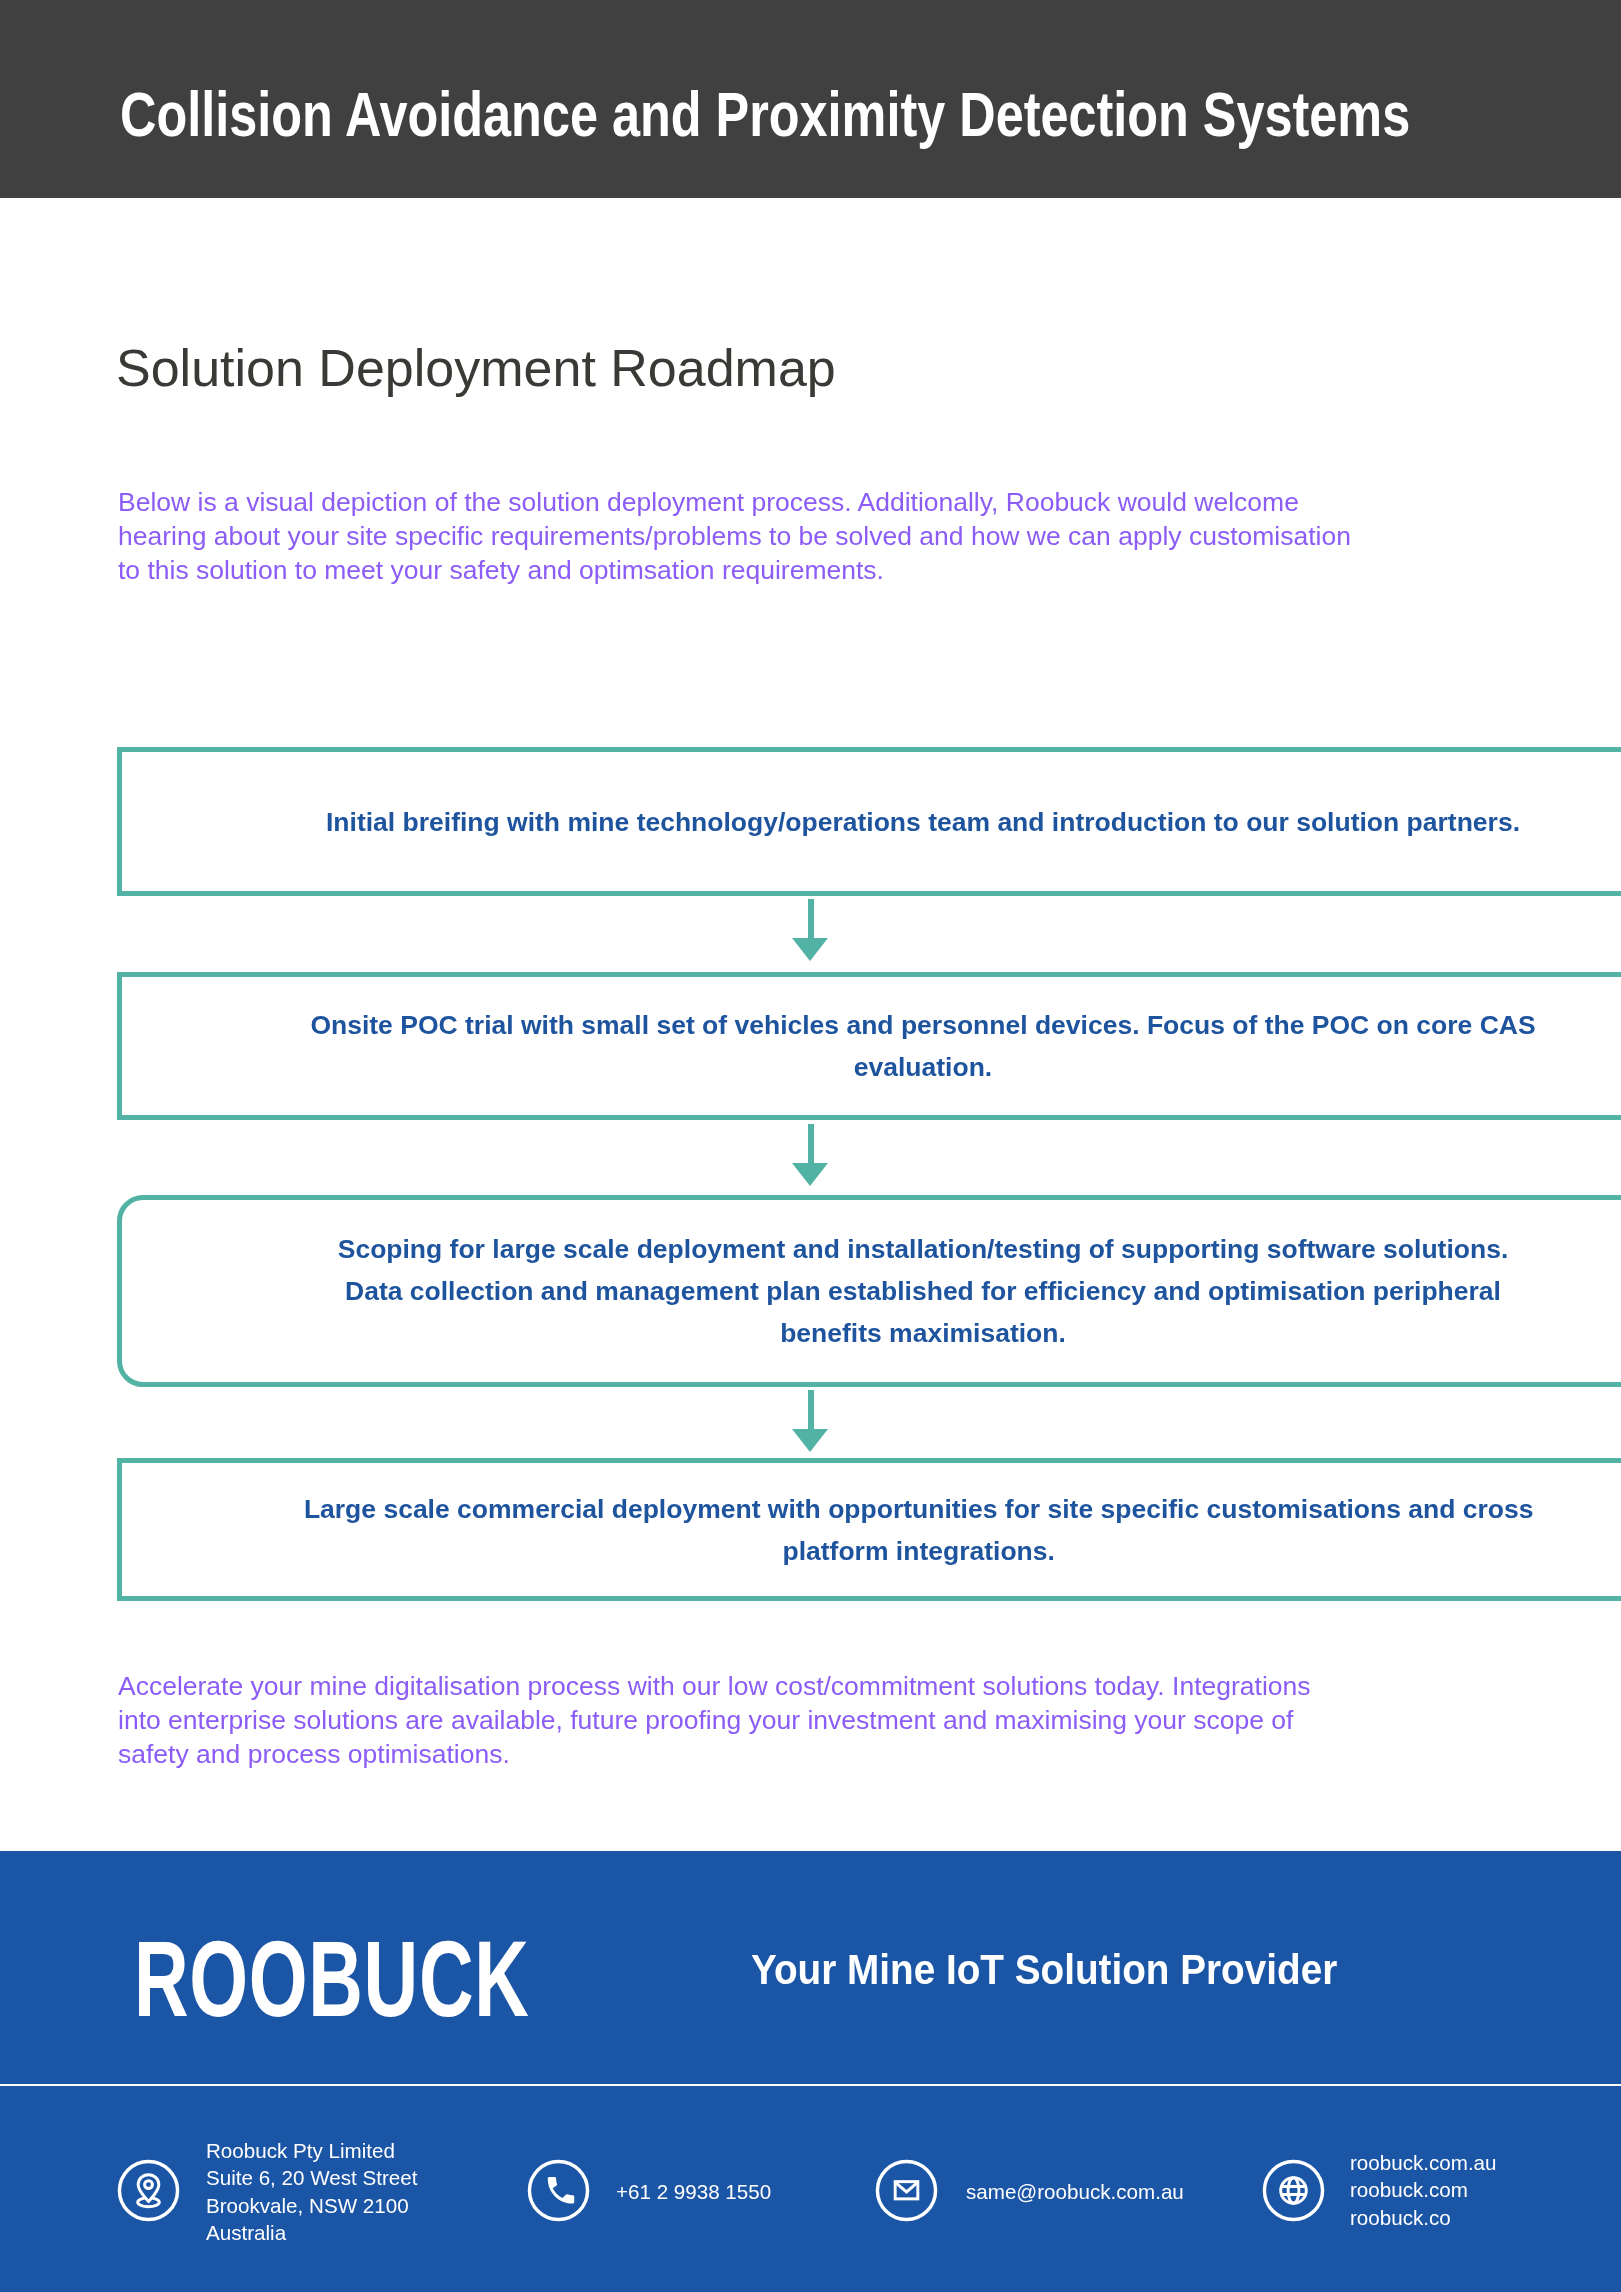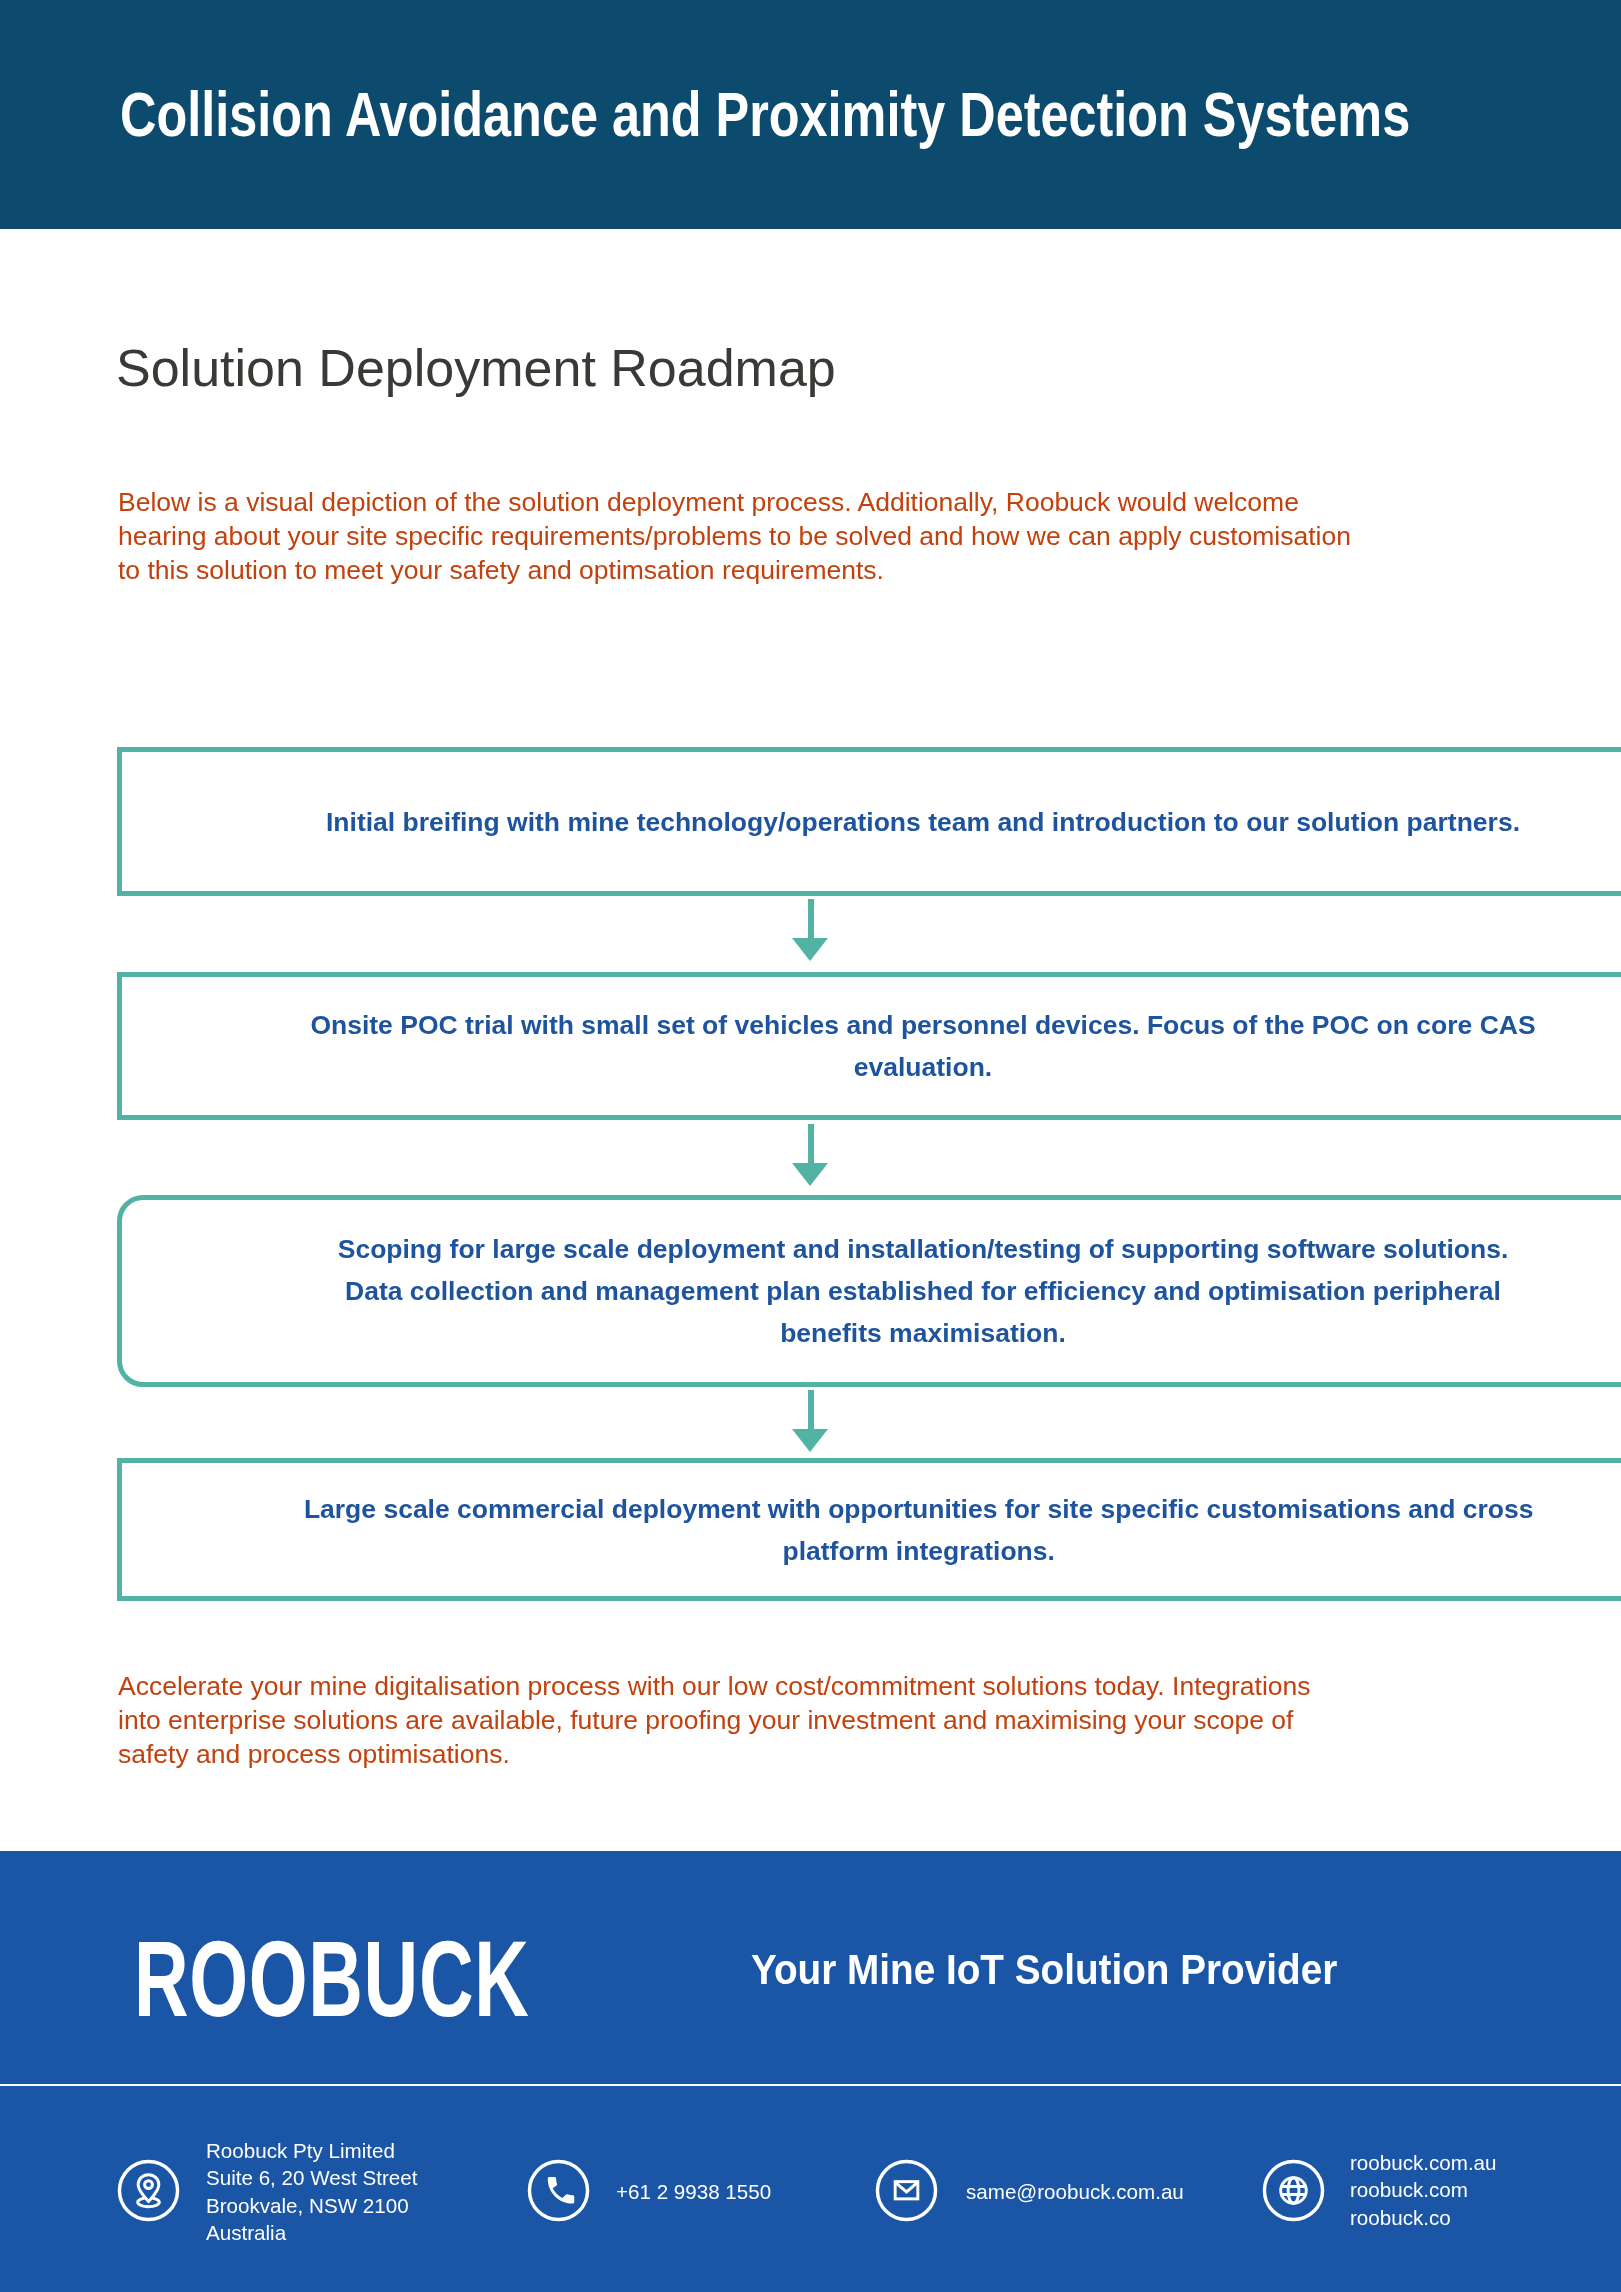--- a/index.html
+++ b/index.html
@@ -9,42 +9,42 @@
     height: 2293px;
     background: #ffffff;
     font-family: "Liberation Sans", sans-serif;
     overflow: hidden;
     margin: 0 auto;
   }
 
   
   .header-band {
     position: absolute; top: 0; left: 0;
-    width: 1621px; height: 229px;
-    background: #0c4a6e;
+    width: 1621px; height: 198px;
+    background: #404040;
   }
   .header-title {
     position: absolute; top: 83px; left: 120px;
     color: #ffffff; font-size: 63px; font-weight: bold;
     white-space: nowrap; line-height: 1;
     transform: scaleX(0.80); transform-origin: left top;
     letter-spacing: 0;
   }
 
   
   .h1 {
     position: absolute; top: 342px; left: 116px;
     font-size: 52px; font-weight: 300; color: #3b3936;
     line-height: 1; white-space: nowrap;
   }
 
   
   .para {
     position: absolute; left: 118px; width: 1456px;
-    font-size: 26.5px; line-height: 34px; color: #c2410c;
+    font-size: 26.5px; line-height: 34px; color: #8b5cf6;
     white-space: pre-line;
   }
   .para-1 { top: 485px; }
   .para-2 { top: 615px; }
   .para-closing { top: 1669px; }
 
   
   .step {
     position: absolute; left: 117px; width: 1612px;
     box-sizing: border-box;

